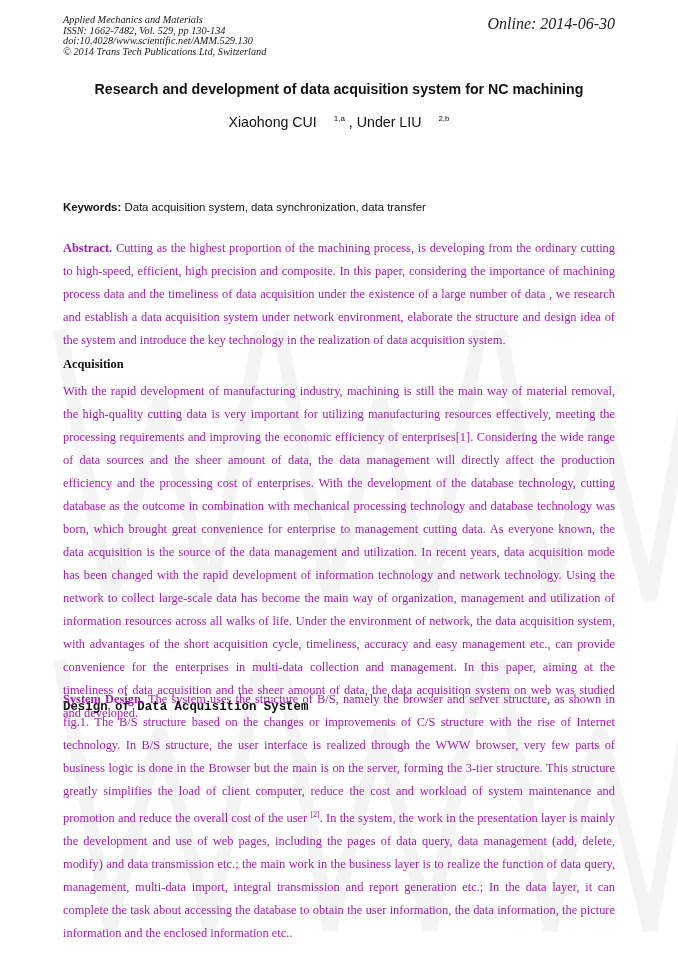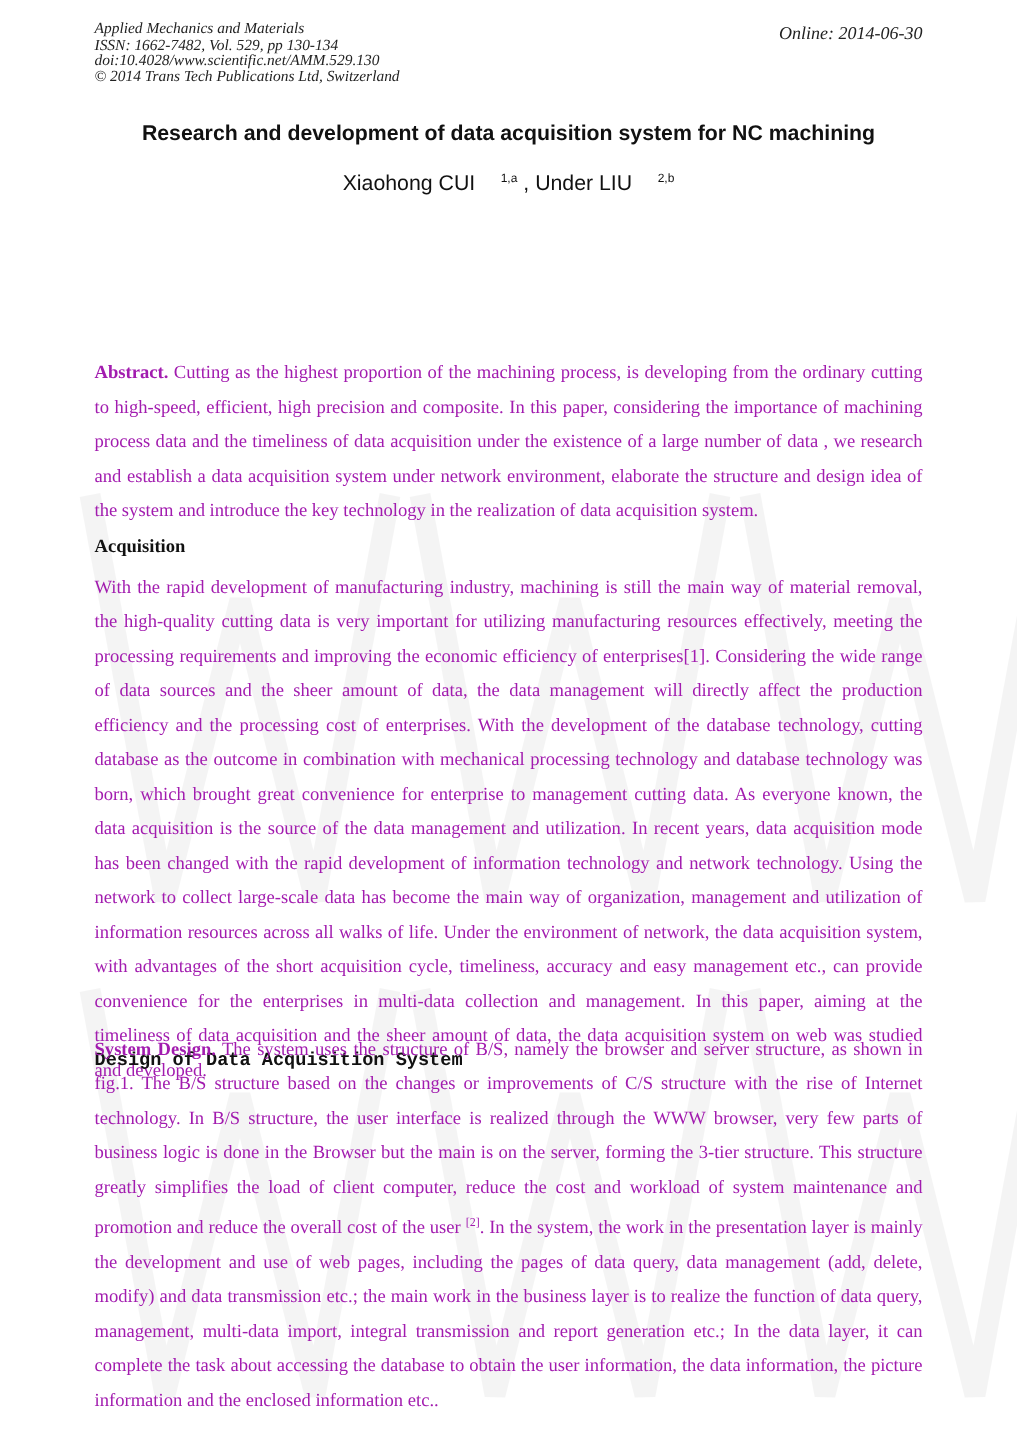--- a/index.html
+++ b/index.html
@@ -1,20 +1,20 @@
 <!DOCTYPE html>
 <html><head>
 <meta charset="utf-8">
 <style>
   html, body { margin: 0; padding: 0; background: #ffffff; }
   body { width: 678px; height: 959px; position: relative; overflow: hidden; color: #111; }
   .page { position: absolute; left: 0; top: 0; width: 678px; height: 959px; background: #fff; border-radius: 14px; }
   .watermark { position: absolute; left: 0; top: 0; width: 678px; height: 959px; pointer-events: none; opacity: 0.06; }
   .hdr-left { position: absolute; left: 63px; top: 15px; font-family: "Liberation Serif", serif; font-style: italic; font-size: 10.3px; line-height: 10.6px; color: #222; }
-  .hdr-right { position: absolute; right: 63px; top: 15px; font-family: "Liberation Serif", serif; font-style: italic; font-size: 12px; color: #222; }
+  .hdr-right { position: absolute; right: 63px; top: 15px; font-family: "Liberation Serif", serif; font-style: italic; font-size: 16px; color: #222; }
   .title { position: absolute; left: 0; width: 678px; top: 81px; text-align: center; font-family: "Liberation Sans", sans-serif; font-weight: bold; font-size: 14.2px; color: #111; }
   .authors { position: absolute; left: 0; width: 678px; top: 114px; text-align: center; font-family: "Liberation Sans", sans-serif; font-size: 14.2px; color: #111; }
   .authors sup, .affil sup { font-size: 8px; padding-left: 17px; }
   .affil { position: absolute; left: 0; width: 678px; top: 147px; text-align: center; font-family: "Liberation Sans", sans-serif; font-size: 11.4px; line-height: 18px; color: #111; }
   .keywords { position: absolute; left: 63px; top: 201px; font-family: "Liberation Sans", sans-serif; font-size: 11.4px; color: #111; }
   .keywords b { font-weight: bold; }
   .body-text { position: absolute; left: 63px; width: 552px; font-family: "Liberation Serif", serif; font-size: 12.4px; line-height: 23px; text-align: justify; color: #a21caf; }
   .heading { position: absolute; left: 63px; font-family: "Liberation Serif", serif; font-weight: bold; font-size: 12.4px; color: #111; }
   .run-in { font-weight: bold; }
   .abstract { top: 237px; }
@@ -46,20 +46,21 @@
     <div>doi:10.4028/www.scientific.net/AMM.529.130</div>
     <div>© 2014 Trans Tech Publications Ltd, Switzerland</div>
   </div>
   <div class="hdr-right">Online: 2014-06-30</div>
 
   <div class="title">Research and development of data acquisition system for NC machining</div>
 
   <div class="authors"><span>Xiaohong CUI</span><sup>1,a</sup><span> , </span><span>Under LIU</span><sup>2,b</sup></div>
 
 
+  <div class="keywords"><b>Keywords:</b><span> Data acquisition system, data synchronization, data transfer</span></div>
 
   <div class="body-text abstract"><span class="run-in">Abstract.</span><span> Cutting as the highest proportion of the machining process, is developing from the ordinary cutting to high-speed, efficient, high precision and composite. In this paper, considering the importance of machining process data and the timeliness of data acquisition under the existence of a large number of data , we research and establish a data acquisition system under network environment, elaborate the structure and design idea of the system and introduce the key technology in the realization of data acquisition system.</span></div>
 
   <div class="heading intro-h">Acquisition</div>
   <div class="body-text intro">With the rapid development of manufacturing industry, machining is still the main way of material removal, the high-quality cutting data is very important for utilizing manufacturing resources effectively, meeting the processing requirements and improving the economic efficiency of enterprises[1]. Considering the wide range of data sources and the sheer amount of data, the data management will directly affect the production efficiency and the processing cost of enterprises. With the development of the database technology, cutting database as the outcome in combination with mechanical processing technology and database technology was born, which brought great convenience for enterprise to management cutting data. As everyone known, the data acquisition is the source of the data management and utilization. In recent years, data acquisition mode has been changed with the rapid development of information technology and network technology. Using the network to collect large-scale data has become the main way of organization, management and utilization of information resources across all walks of life. Under the environment of network, the data acquisition system, with advantages of the short acquisition cycle, timeliness, accuracy and easy management etc., can provide convenience for the enterprises in multi-data collection and management. In this paper, aiming at the timeliness of data acquisition and the sheer amount of data, the data acquisition system on web was studied and developed.</div>
 
   <div class="heading design-h">Design of Data Acquisition System</div>
   <div class="body-text design"><span class="run-in">System Design.</span><span> The system uses the structure of B/S, namely the browser and server structure, as shown in fig.1. The B/S structure based on the changes or improvements of C/S structure with the rise of Internet technology. In B/S structure, the user interface is realized through the WWW browser, very few parts of business logic is done in the Browser but the main is on the server, forming the 3-tier structure. This structure greatly simplifies the load of client computer, reduce the cost and workload of system maintenance and promotion and reduce the overall cost of the user </span><sup class="ref">[2]</sup><span>. In the system, the work in the presentation layer is mainly the development and use of web pages, including the pages of data query, data management (add, delete, modify) and data transmission etc.; the main work in the business layer is to realize the function of data query, management, multi-data import, integral transmission and report generation etc.; In the data layer, it can complete the task about accessing the database to obtain the user information, the data information, the picture information and the enclosed information etc..</span></div>
 
 </div>

